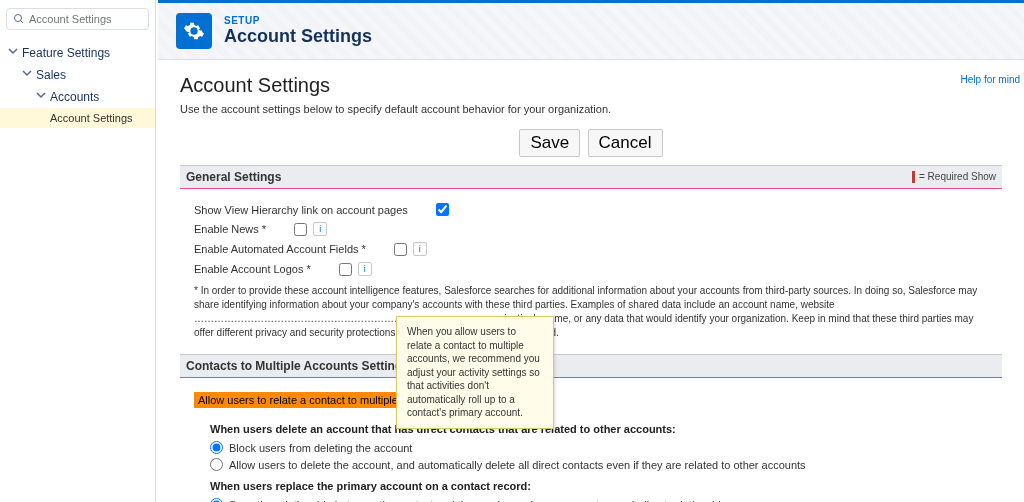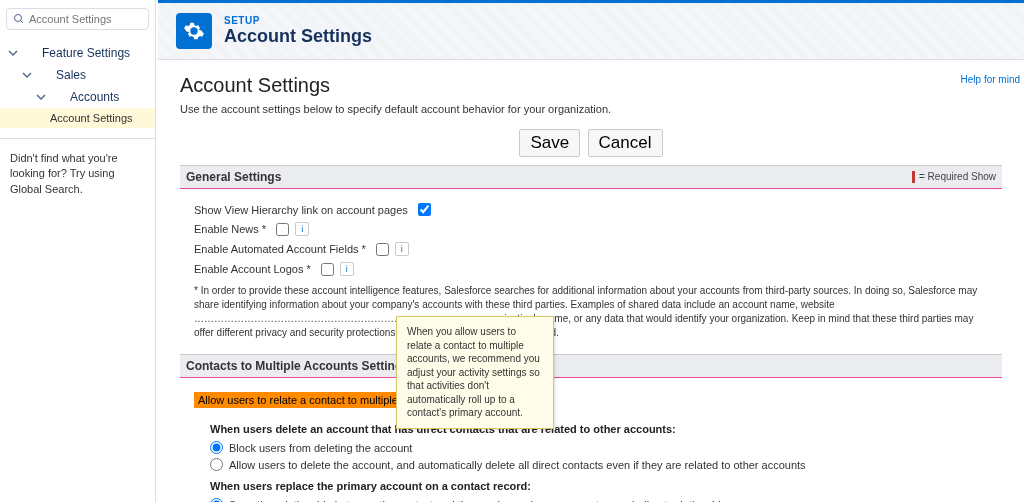--- a/index.html
+++ b/index.html
@@ -3,21 +3,21 @@
 <meta charset="utf-8">
 <style>
 * { box-sizing: border-box; margin: 0; padding: 0; }
 body { font-family: Arial, Helvetica, sans-serif; font-size: 12px; color: #16325c; background: #fff; width: 1024px; height: 502px; overflow: hidden; position: relative; }
 .sidebar { position: absolute; left: 0; top: 0; width: 156px; height: 502px; border-right: 1px solid #d8dde6; background: #fff; }
 .search-wrap { padding: 8px 6px; }
 .search-box { display: flex; align-items: center; border: 1px solid #d8dde6; border-radius: 4px; padding: 4px 6px; background: #fff; }
 .search-box svg { flex-shrink: 0; }
 .search-box input { border: none; outline: none; font-size: 11px; width: 100%; margin-left: 4px; color: #16325c; }
 .tree { padding: 4px 0; }
-.tree-row { display: flex; align-items: center; padding: 4px 8px; font-size: 12px; cursor: pointer; gap: 20px; }
+.tree-row { display: flex; align-items: flex-start; padding: 4px 8px; font-size: 12px; cursor: pointer; }
 .tree-row.l1 { padding-left: 8px; font-weight: normal; }
 .tree-row.l2 { padding-left: 22px; }
 .tree-row.l3 { padding-left: 36px; }
 .tree-row.l4 { padding-left: 50px; font-size: 11px; }
 .tree-row.active { background: #fff9d9; color: #333; }
 .chev { width: 10px; height: 10px; margin-right: 4px; }
 .side-help { border-top: 1px solid #d8dde6; padding: 12px 10px; font-size: 11px; color: #333; line-height: 1.4; margin-top: 6px; }
 .main { position: absolute; left: 158px; top: 0; right: 0; bottom: 0; overflow: hidden; }
 .header-bar { background: #f4f6f9; border-top: 3px solid #0070d2; border-bottom: 1px solid #d8dde6; padding: 10px 18px; display: flex; align-items: center; background-image: repeating-linear-gradient(45deg, rgba(0,0,0,0.01) 0 6px, transparent 6px 12px); }
 .header-icon { width: 36px; height: 36px; background: #0070d2; border-radius: 4px; display: flex; align-items: center; justify-content: center; margin-right: 12px; }
@@ -28,21 +28,21 @@
 .page-title { font-size: 20px; color: #222; font-weight: normal; margin-bottom: 6px; }
 .help-link { position: absolute; right: 4px; top: 14px; font-size: 10px; color: #0070d2; cursor: pointer; }
 .intro { font-size: 11px; color: #333; margin-bottom: 14px; }
 .btn-row { text-align: center; margin: 8px 0; }
 .btn { display: inline-block; border: 1px solid #c9c9c9; background: #f7f7f7; padding: 3px 10px; font-size: 17px; cursor: pointer; border-radius: 2px; margin: 0 2px; }
 .section-head { background: #eaecef; border-top: 1px solid #c9c9c9; border-bottom: 1px solid #ec4899; padding: 4px 6px; font-size: 12px; font-weight: bold; color: #333; display: flex; justify-content: space-between; align-items: center; }
 .section-head .req { font-size: 10px; font-weight: normal; color: #444; }
 .req-bar { display: inline-block; width: 3px; height: 12px; background: #c23934; margin-right: 4px; vertical-align: middle; }
 .section-body { padding: 8px 14px; }
 .frow { display: flex; align-items: center; font-size: 11px; color: #333; margin: 6px 0; }
-.frow label { margin-right: 6px; }
+.frow label { margin-right: 24px; }
 .frow input[type=checkbox] { margin-left: 4px; }
 .frow.highlight { background: #ff8a00; color: #000; padding: 2px 4px; display: inline-flex; }
 .info-icon { display: inline-flex; align-items: center; justify-content: center; width: 14px; height: 14px; border: 1px solid #c9c9c9; border-radius: 2px; margin-left: 6px; font-size: 9px; color: #0070d2; background: #fff; cursor: pointer; }
 .disclaimer { font-size: 10px; color: #333; line-height: 1.4; margin-top: 8px; }
 .sub-heading { font-size: 11px; font-weight: bold; color: #222; margin: 9px 0 6px 16px; }
 .radio-row { display: flex; align-items: center; font-size: 11px; color: #333; margin: 4px 0 4px 16px; }
 .radio-row input { margin-right: 6px; }
 .tooltip { position: absolute; background: #fffdea; border: 1px solid #d6c96c; padding: 8px 10px; font-size: 10px; color: #333; width: 158px; line-height: 1.35; box-shadow: 1px 1px 3px rgba(0,0,0,0.15); z-index: 50; }
 .cm-section { margin-top: 6px; }
 </style>
@@ -75,21 +75,20 @@
     <div class="tree-row l3">
       <svg class="chev" viewBox="0 0 10 10">
           <path d="M1 3 L5 7 L9 3" fill="none" stroke="#54698d" stroke-width="1.5"></path>
         </svg>
       <span>Accounts</span>
     </div>
     <div class="tree-row l4 active">
       <span>Account Settings</span>
     </div>
   </div>
-  <div class="side-help">Didn't find what you're looking for? Try using Global Search.</div>
 </div>
 
 <div class="main">
   <div class="header-bar">
     <div class="header-icon">
       <svg viewBox="0 0 24 24" fill="#fff">
           <path d="M12 8a4 4 0 1 0 0 8 4 4 0 0 0 0-8zm9 4a7 7 0 0 1-.1 1.2l2 1.6-2 3.4-2.4-.8a7 7 0 0 1-2 1.2l-.4 2.4h-4l-.4-2.4a7 7 0 0 1-2-1.2l-2.4.8-2-3.4 2-1.6A7 7 0 0 1 3 12a7 7 0 0 1 .1-1.2l-2-1.6 2-3.4 2.4.8a7 7 0 0 1 2-1.2L7.9 3h4l.4 2.4a7 7 0 0 1 2 1.2l2.4-.8 2 3.4-2 1.6A7 7 0 0 1 21 12z"></path>
         </svg>
     </div>
     <div class="header-text">

